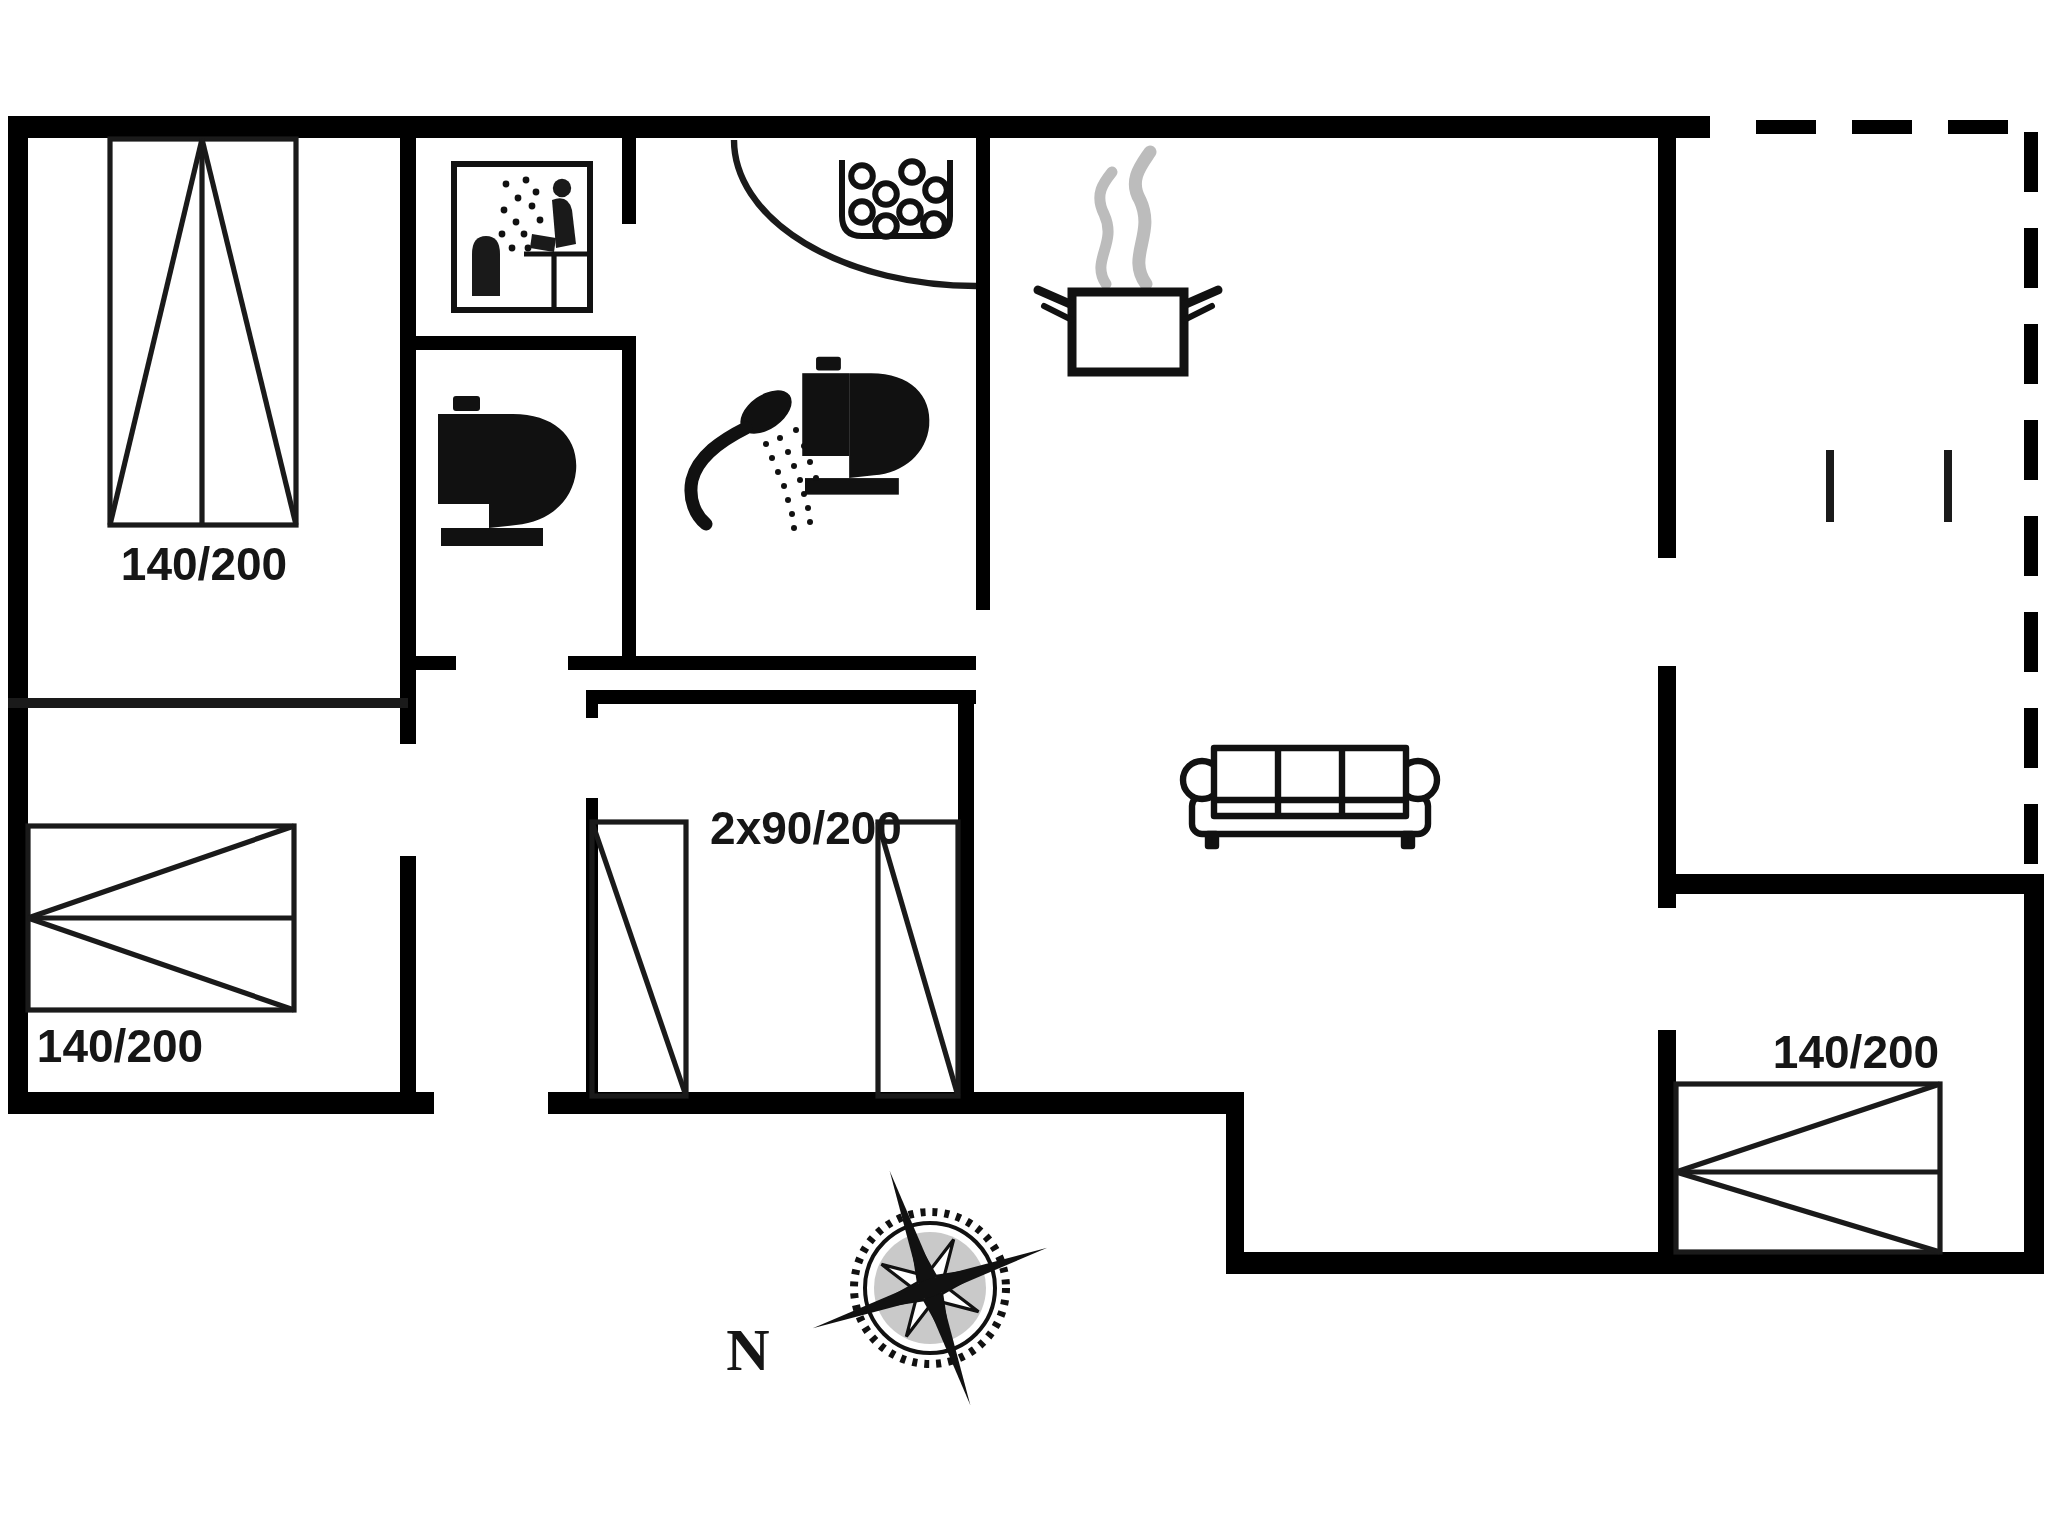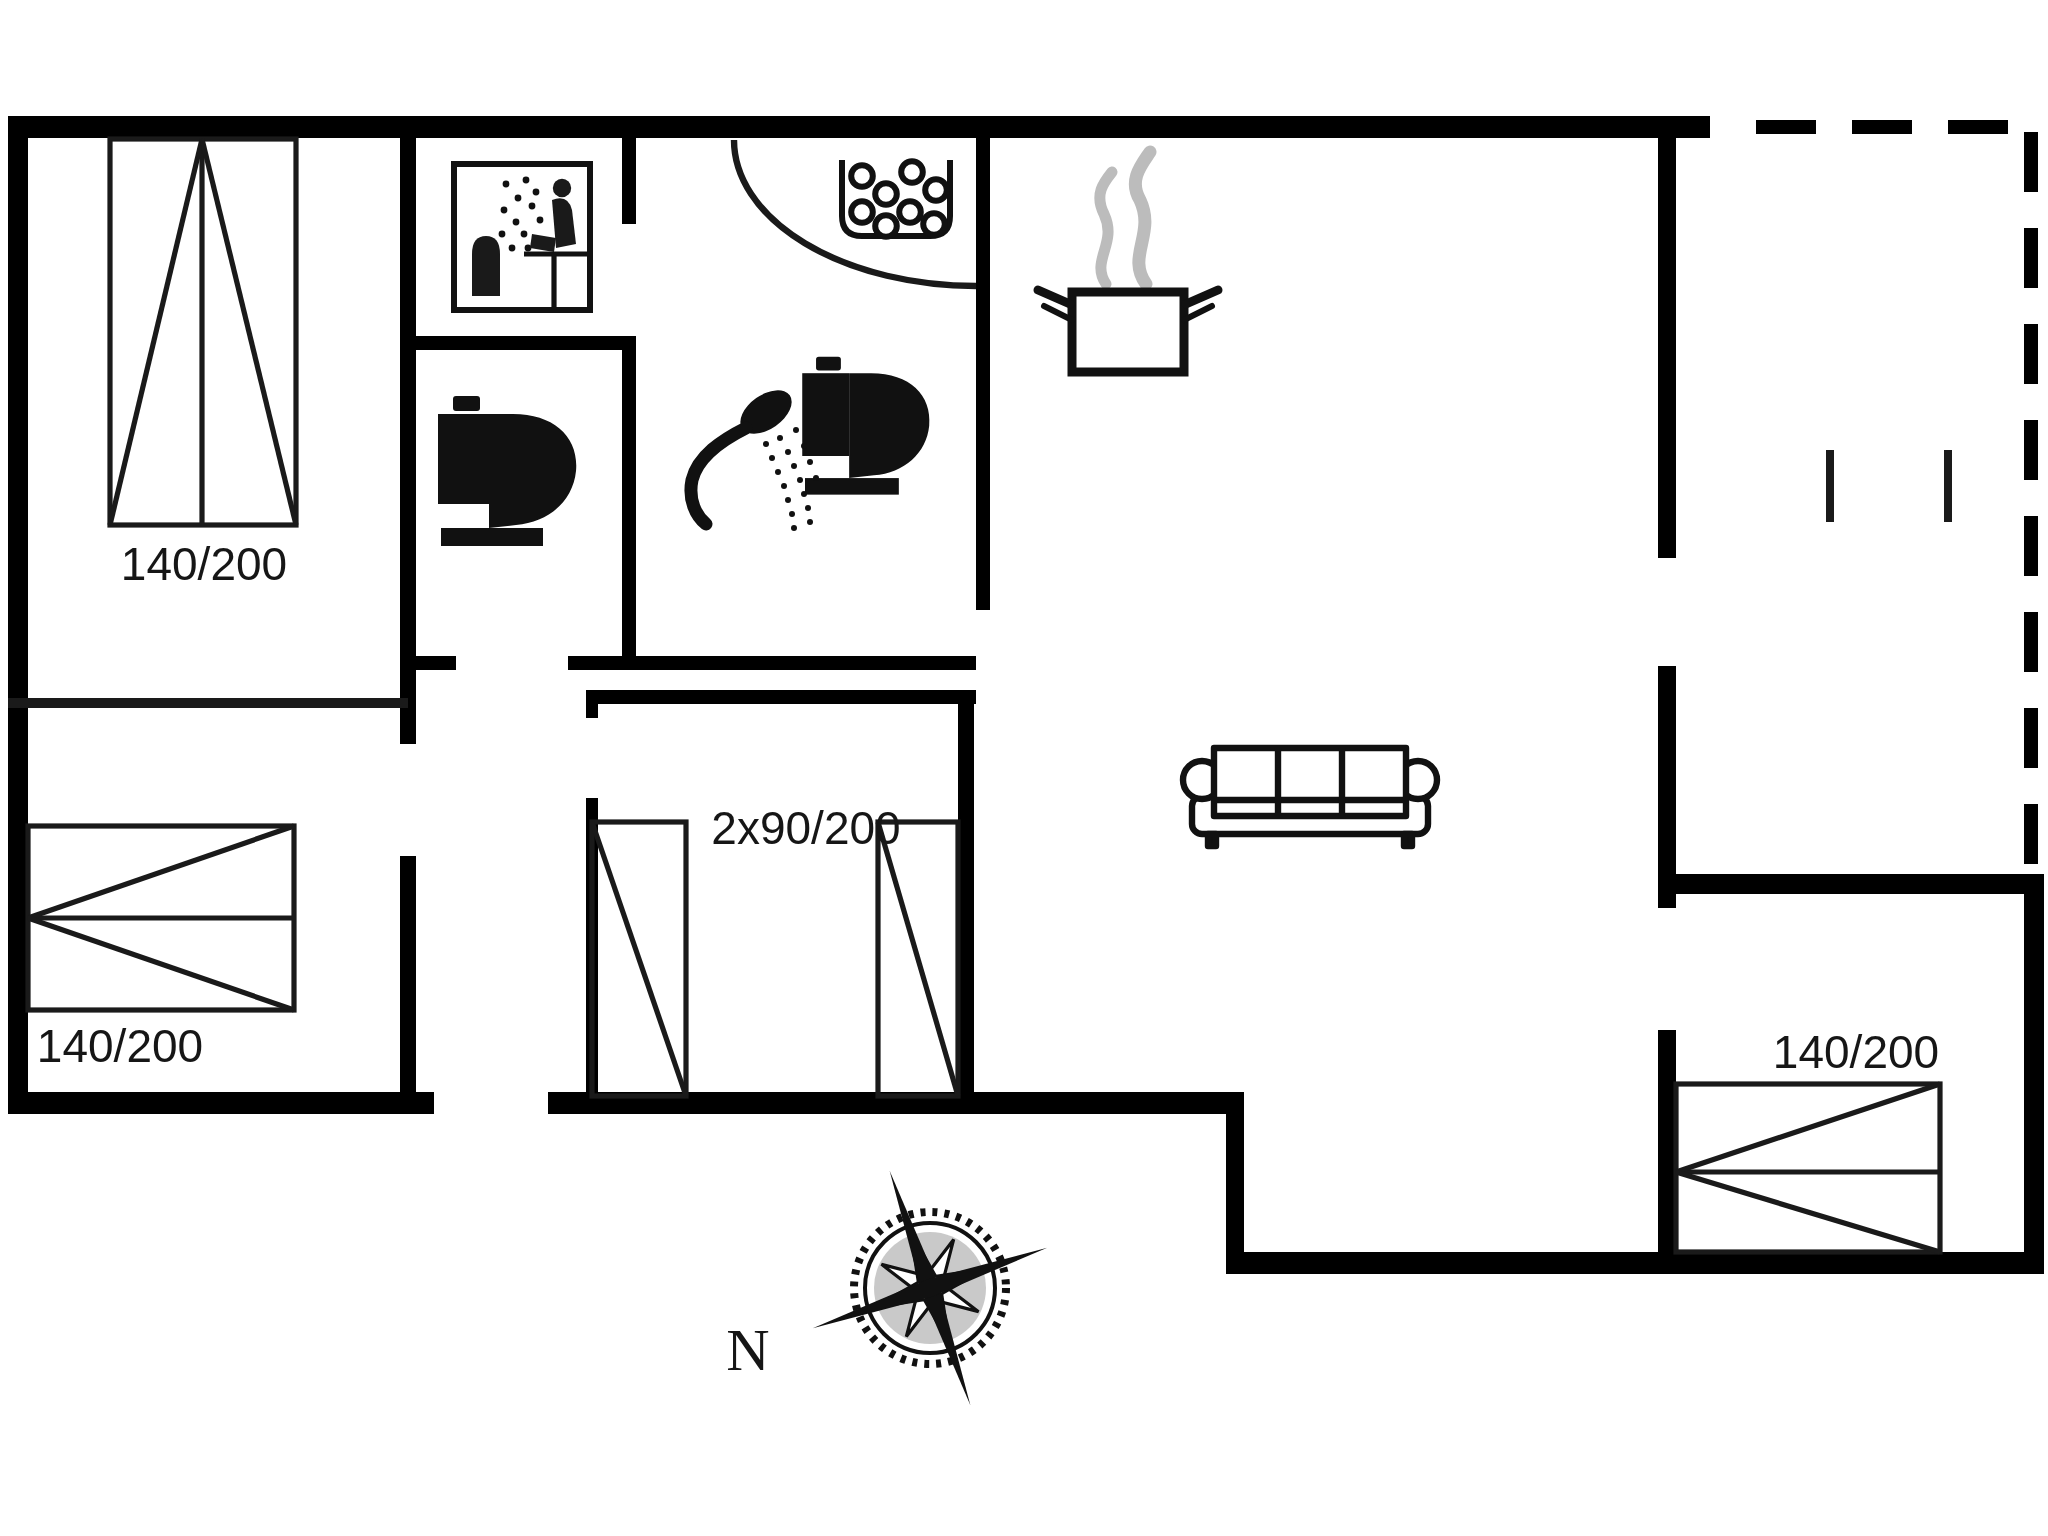--- a/index.html
+++ b/index.html
@@ -1,19 +1,19 @@
 <!DOCTYPE html>
 <html style="--wall: #000000; --line: #1a1a1a; --steam: #bcbcbc; --compass-fill: #c9c9c9; --bg: #ffffff;"><head>
 <meta charset="utf-8">
 <style>
   :root{
     --wall:#000000; --line:#1a1a1a; --steam:#bcbcbc; --compass-fill:#c9c9c9; --bg:#ffffff;
   }
   html,body{margin:0;padding:0;background:var(--bg);width:100%;height:100%;}
-  .plan-wrap{width:100vw;height:100vh;display:flex;align-items:center;justify-content:center;background:var(--bg);}
+  .plan-wrap{width:100vw;height:100vh;display:flex;align-items:center;justify-content:center;background:var(--bg);font-weight:bold;}
   svg{width:100vw;height:100vh;display:block;}
   .wall{fill:var(--wall);stroke:none;}
   .thin{fill:var(--line);}
   .dash{stroke:var(--wall);stroke-width:7;fill:none;}
   .bedline{stroke:var(--line);stroke-width:2.6;fill:none;}
   .icn{stroke:var(--line);fill:none;}
   .blk{fill:var(--line);stroke:none;}
   .lbl{font-family:"Liberation Sans","DejaVu Sans",sans-serif;font-size:23px;fill:#161616;text-anchor:middle;}
   .north{font-family:"Liberation Serif","DejaVu Serif",serif;font-size:30px;fill:#161616;text-anchor:middle;}
 </style>

